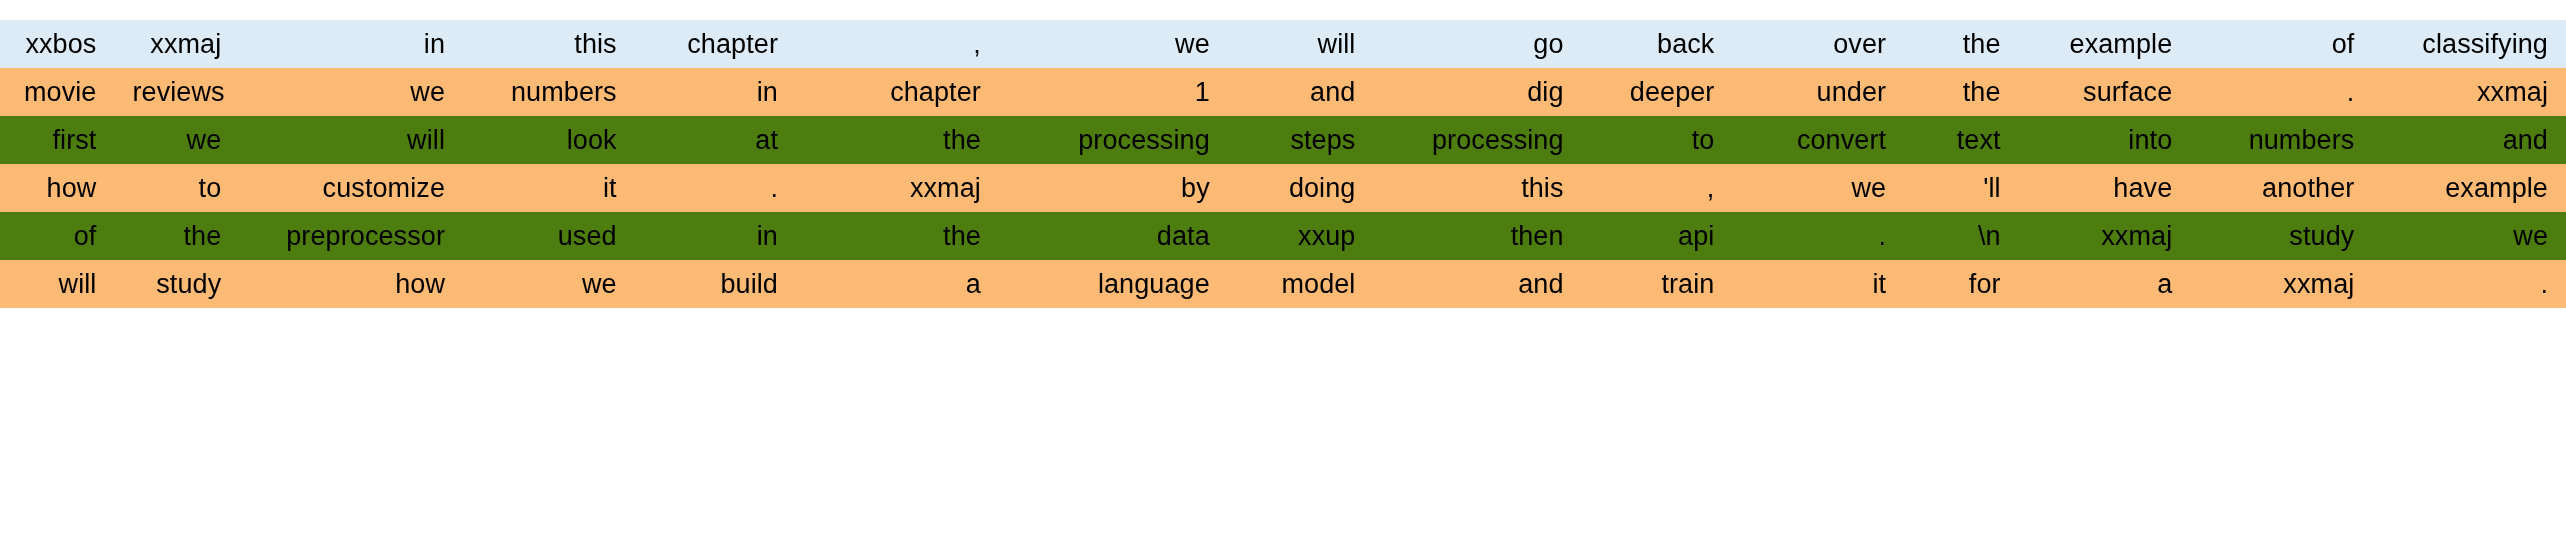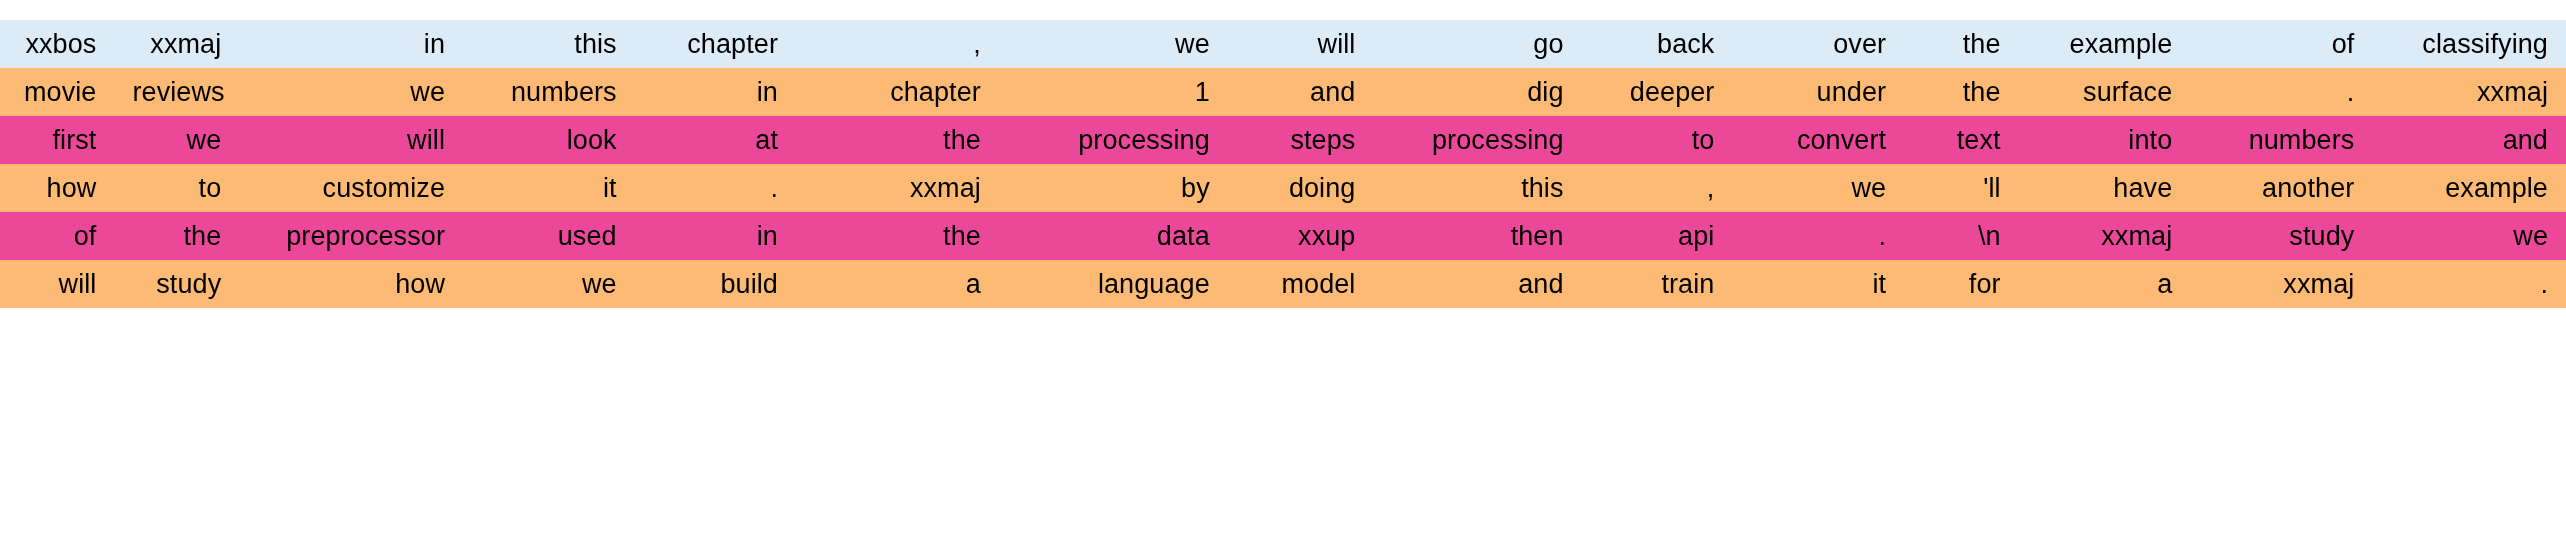--- a/index.html
+++ b/index.html
@@ -49,21 +49,21 @@
     overflow: hidden;
     border: none;
     line-height: 48px;
     font-weight: 400;
     letter-spacing: 0.1px;
   }
 
   
   tr.row-highlight td { background: #ddebf7; }
   tr.row-plain     td { background: #fdba74; }
-  tr.row-stripe    td { background: #ec4899; }
+  tr.row-stripe    td { background: #4d7c0f; }
 
   
   col.c0  { width: 110px; }
   col.c1  { width: 120px; }
   col.c2  { width: 215px; }
   col.c3  { width: 165px; }
   col.c4  { width: 155px; }
   col.c5  { width: 195px; }
   col.c6  { width: 220px; }
   col.c7  { width: 140px; }

